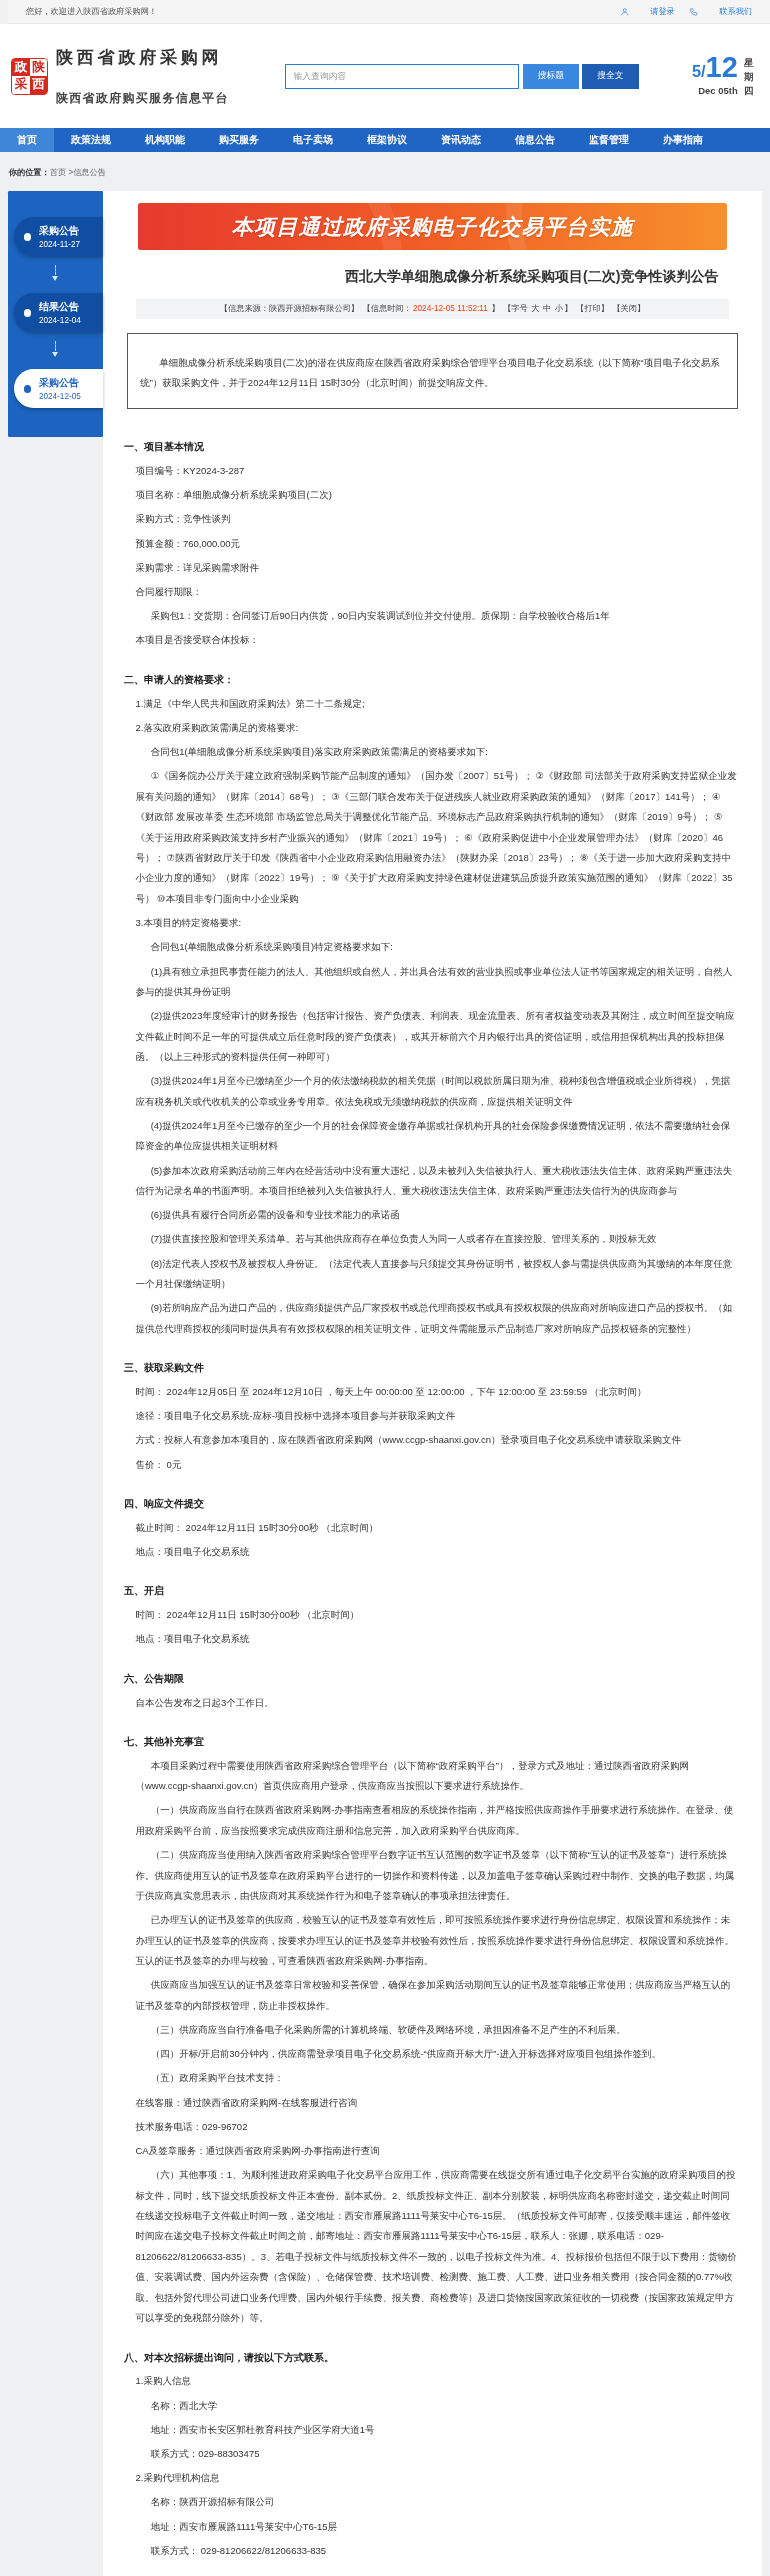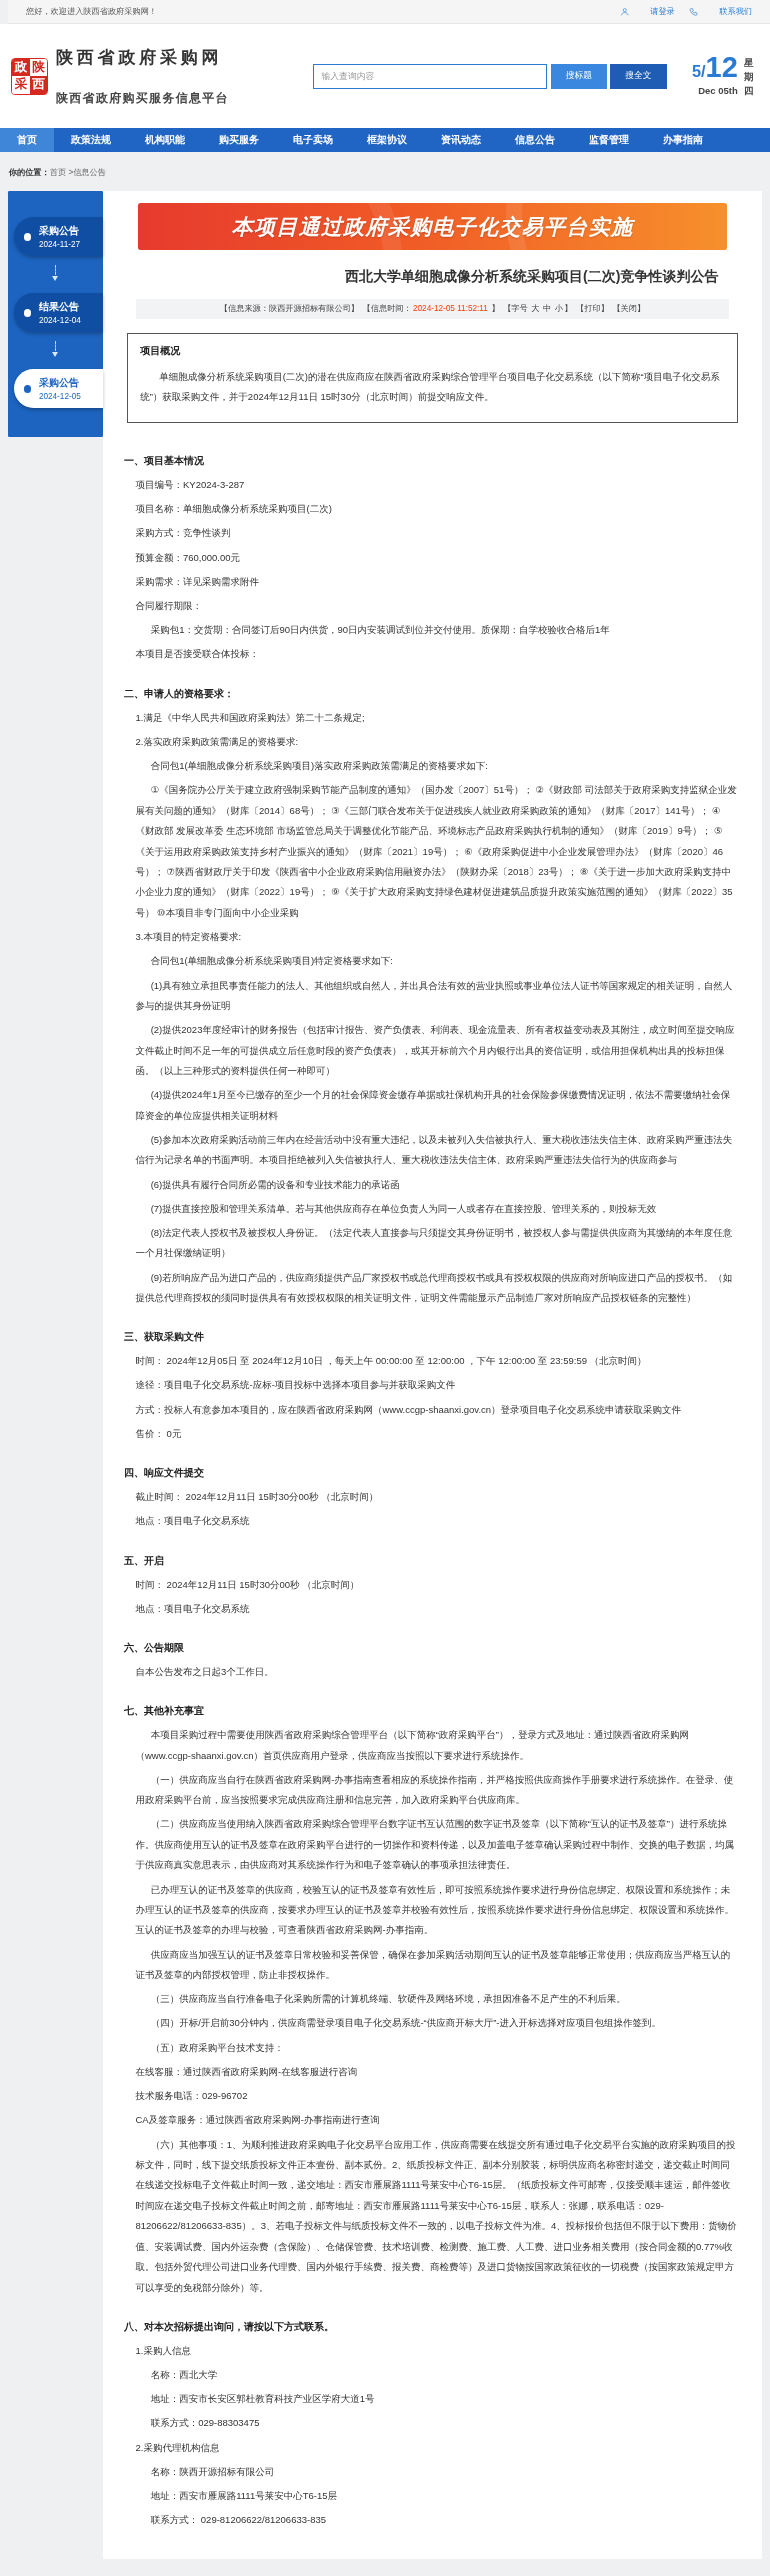--- a/index.html
+++ b/index.html
@@ -14,21 +14,21 @@
 
   
   .header { background:#fff; height:104px; display:flex; align-items:center; padding:0 11.4px; }
   .brand { display:flex; align-items:center; gap:7.6px; }
   .logo { width:37px; height:37px; display:grid; grid-template-columns:1fr 1fr; grid-template-rows:1fr 1fr; border:1.3px solid #d5281e; border-radius:3.8px; overflow:hidden; }
   .logo span { display:flex; align-items:center; justify-content:center; font-weight:bold; font-size:12.6px; }
   .lg-r { background:#d5281e; color:#fff; }
   .lg-w { background:#fff; color:#d5281e; }
   .brand-text .bt1 { font-size:17px; font-weight:bold; letter-spacing:3.8px; color:#333; }
   .brand-text .bt2 { font-size:12px; font-weight:bold; letter-spacing:1.3px; color:#444; margin-top:21px; }
-  .search-wrap { display:flex; align-items:center; margin-left:84px; }
+  .search-wrap { display:flex; align-items:center; margin-left:56px; }
   .search-input { width:234px; height:25px; border:1.3px solid #2a7bd4; padding:0 7.6px; font-size:8.8px; color:#333; outline:none; }
   .search-input::placeholder { color:#999; }
   .btn-search { height:25px; padding:0 15px; border:none; color:#fff; font-size:8.8px; cursor:pointer; }
   .btn-title { background:#3a87e0; margin-left:3.8px; }
   .btn-full { background:#1f5db4; margin-left:3.2px; }
   .datebox { margin-left:auto; display:flex; align-items:flex-start; gap:6.3px; padding-right:5px; }
   .date-nums { text-align:right; }
   .date-line { color:#2a7bd4; font-weight:bold; line-height:1; }
   .date-line .d-small { font-size:16.4px; }
   .date-line .d-big { font-size:29px; }
@@ -197,21 +197,20 @@
         <span>【字号 </span>
         <span class="mi">大</span>
         <span class="mi"> 中</span>
         <span class="mi"> 小</span>
         <span>】 </span>
         <span class="mi">【打印】 </span>
         <span class="mi">【关闭】</span>
       </div>
 
       <div class="overview">
-        <div class="overview-title">项目概况</div>
         <div class="overview-text">单细胞成像分析系统采购项目(二次)的潜在供应商应在陕西省政府采购综合管理平台项目电子化交易系统（以下简称“项目电子化交易系统”）获取采购文件，并于2024年12月11日 15时30分（北京时间）前提交响应文件。</div>
       </div>
 
       <div class="body-blocks" id="bodyBlocks">
           <div class="sec-h">一、项目基本情况</div>
           <div class="para">项目编号：KY2024-3-287</div>
           <div class="para">项目名称：单细胞成像分析系统采购项目(二次)</div>
           <div class="para">采购方式：竞争性谈判</div>
           <div class="para">预算金额：760,000.00元</div>
           <div class="para">采购需求：详见采购需求附件</div>
@@ -220,20 +219,21 @@
           <div class="para">本项目是否接受联合体投标：</div>
           <div class="sec-h">二、申请人的资格要求：</div>
           <div class="para">1.满足《中华人民共和国政府采购法》第二十二条规定;</div>
           <div class="para">2.落实政府采购政策需满足的资格要求:</div>
           <div class="para indent2">合同包1(单细胞成像分析系统采购项目)落实政府采购政策需满足的资格要求如下:</div>
           <div class="para indent2">①《国务院办公厅关于建立政府强制采购节能产品制度的通知》（国办发〔2007〕51号）； ②《财政部 司法部关于政府采购支持监狱企业发展有关问题的通知》（财库〔2014〕68号）； ③《三部门联合发布关于促进残疾人就业政府采购政策的通知》（财库〔2017〕141号）； ④《财政部 发展改革委 生态环境部 市场监管总局关于调整优化节能产品、环境标志产品政府采购执行机制的通知》（财库〔2019〕9号）； ⑤《关于运用政府采购政策支持乡村产业振兴的通知》（财库〔2021〕19号）； ⑥《政府采购促进中小企业发展管理办法》（财库〔2020〕46号）； ⑦陕西省财政厅关于印发《陕西省中小企业政府采购信用融资办法》（陕财办采〔2018〕23号）； ⑧《关于进一步加大政府采购支持中小企业力度的通知》（财库〔2022〕19号）； ⑨《关于扩大政府采购支持绿色建材促进建筑品质提升政策实施范围的通知》（财库〔2022〕35号） ⑩本项目非专门面向中小企业采购</div>
           <div class="para">3.本项目的特定资格要求:</div>
           <div class="para indent2">合同包1(单细胞成像分析系统采购项目)特定资格要求如下:</div>
           <div class="para indent2">(1)具有独立承担民事责任能力的法人、其他组织或自然人，并出具合法有效的营业执照或事业单位法人证书等国家规定的相关证明，自然人参与的提供其身份证明</div>
           <div class="para indent2">(2)提供2023年度经审计的财务报告（包括审计报告、资产负债表、利润表、现金流量表、所有者权益变动表及其附注，成立时间至提交响应文件截止时间不足一年的可提供成立后任意时段的资产负债表），或其开标前六个月内银行出具的资信证明，或信用担保机构出具的投标担保函。（以上三种形式的资料提供任何一种即可）</div>
+          <div class="para indent2">(3)提供2024年1月至今已缴纳至少一个月的依法缴纳税款的相关凭据（时间以税款所属日期为准、税种须包含增值税或企业所得税），凭据应有税务机关或代收机关的公章或业务专用章。依法免税或无须缴纳税款的供应商，应提供相关证明文件</div>
           <div class="para indent2">(4)提供2024年1月至今已缴存的至少一个月的社会保障资金缴存单据或社保机构开具的社会保险参保缴费情况证明，依法不需要缴纳社会保障资金的单位应提供相关证明材料</div>
           <div class="para indent2">(5)参加本次政府采购活动前三年内在经营活动中没有重大违纪，以及未被列入失信被执行人、重大税收违法失信主体、政府采购严重违法失信行为记录名单的书面声明。本项目拒绝被列入失信被执行人、重大税收违法失信主体、政府采购严重违法失信行为的供应商参与</div>
           <div class="para indent2">(6)提供具有履行合同所必需的设备和专业技术能力的承诺函</div>
           <div class="para indent2">(7)提供直接控股和管理关系清单。若与其他供应商存在单位负责人为同一人或者存在直接控股、管理关系的，则投标无效</div>
           <div class="para indent2">(8)法定代表人授权书及被授权人身份证。（法定代表人直接参与只须提交其身份证明书，被授权人参与需提供供应商为其缴纳的本年度任意一个月社保缴纳证明）</div>
           <div class="para indent2">(9)若所响应产品为进口产品的，供应商须提供产品厂家授权书或总代理商授权书或具有授权权限的供应商对所响应进口产品的授权书。（如提供总代理商授权的须同时提供具有有效授权权限的相关证明文件，证明文件需能显示产品制造厂家对所响应产品授权链条的完整性）</div>
           <div class="sec-h">三、获取采购文件</div>
           <div class="para">时间： 2024年12月05日 至 2024年12月10日 ，每天上午 00:00:00 至 12:00:00 ，下午 12:00:00 至 23:59:59  （北京时间）</div>
           <div class="para">途径：项目电子化交易系统-应标-项目投标中选择本项目参与并获取采购文件</div>
           <div class="para">方式：投标人有意参加本项目的，应在陕西省政府采购网（www.ccgp-shaanxi.gov.cn）登录项目电子化交易系统申请获取采购文件</div>

